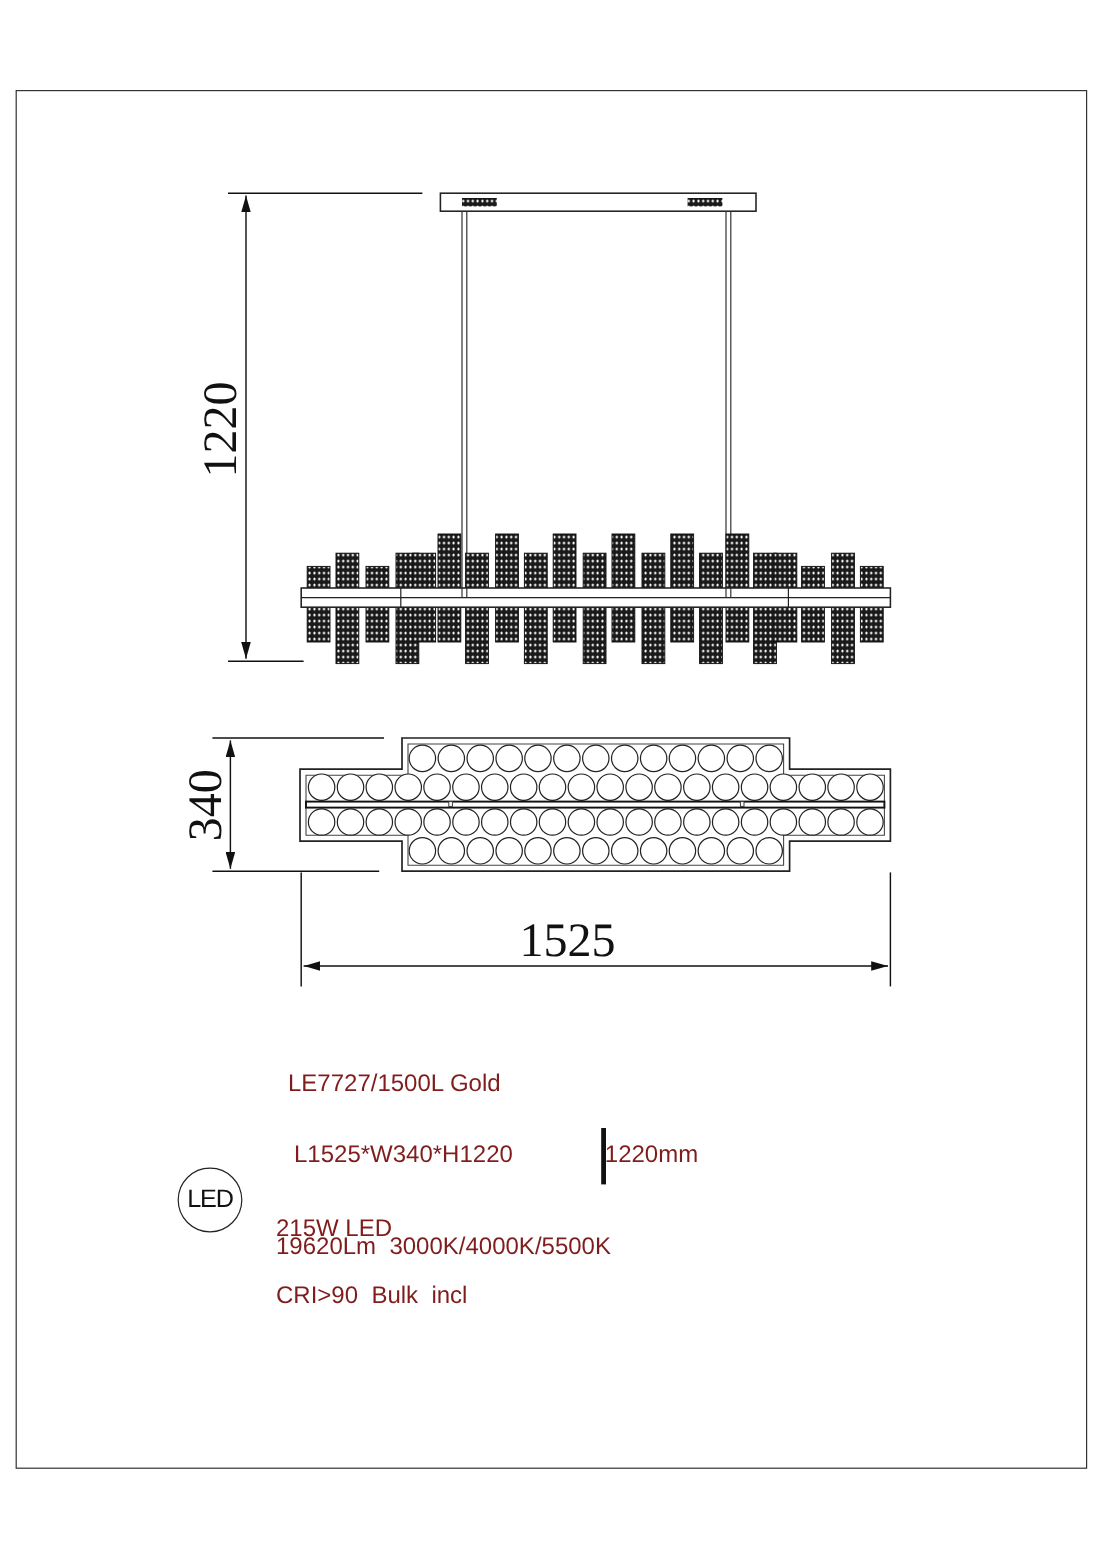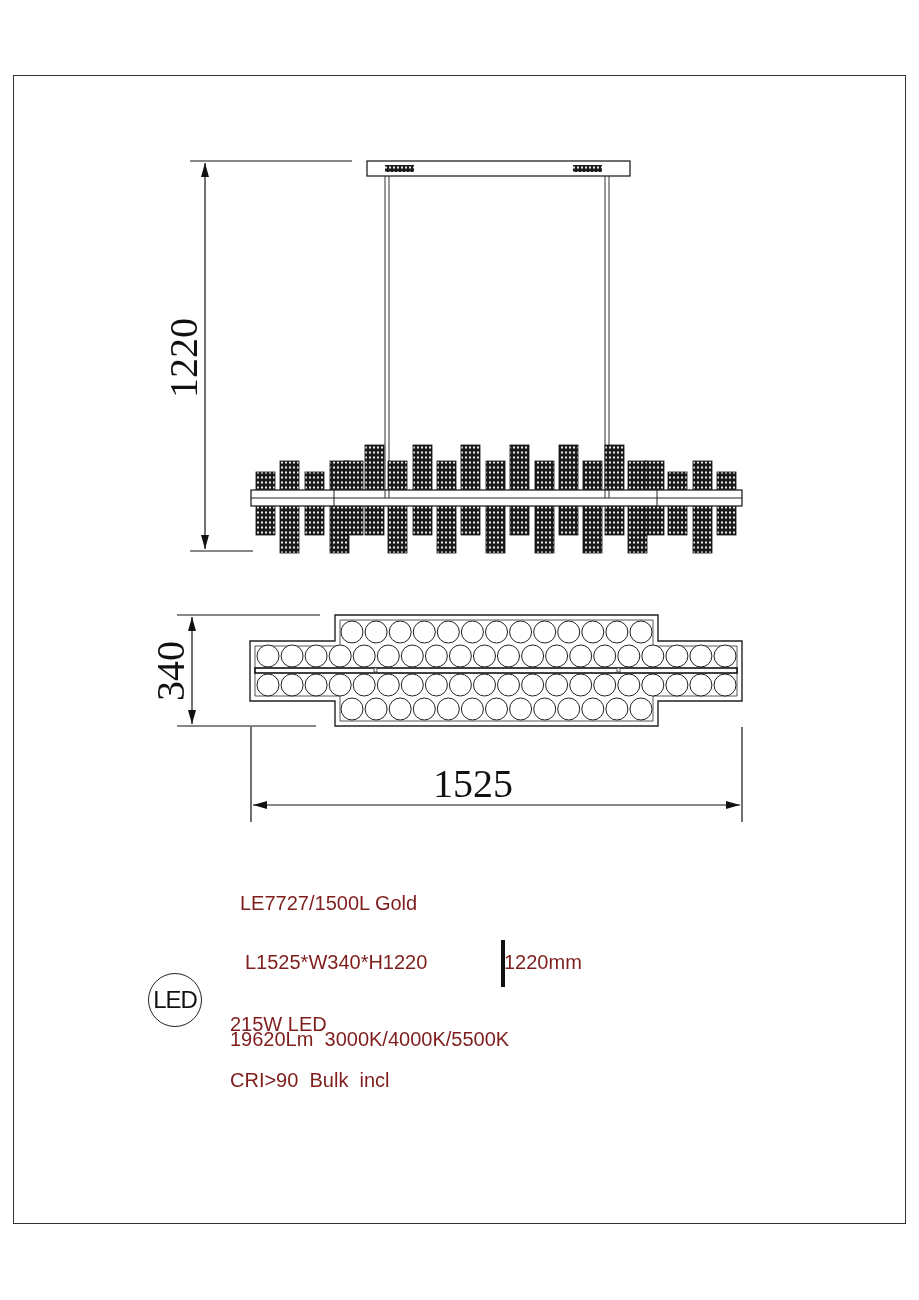--- a/index.html
+++ b/index.html
@@ -1,21 +1,21 @@
 <!DOCTYPE html>
 <html><head>
 <meta charset="utf-8">
 <style>
   html, body { margin: 0; padding: 0; background: #ffffff; }
   body { width: 919px; height: 1300px; position: relative; overflow: hidden; font-family: "Liberation Sans", sans-serif; color: #111; }
   .frame { position: absolute; left: 13px; top: 75px; width: 891px; height: 1147px; border: 1.5px solid #333; box-sizing: content-box; }
   svg.drawing { position: absolute; left: 0; top: 0; }
   .dimtext { font-family: "Liberation Serif", serif; font-size: 40px; fill: #111; }
   .spec { position: absolute; font-family: Liberation Sans, sans-serif; font-size: 20px; color: #7f1d1d; white-space: pre; line-height: 1; }
-  .led-badge { position: absolute; left: 148px; top: 973px; width: 54px; height: 54px; border: 1.3px solid #222; border-radius: 50%; box-sizing: border-box; display: flex; align-items: center; justify-content: center; font-size: 24px; letter-spacing: -1px; }
+  .led-badge { position: absolute; left: 148px; top: 973px; width: 54px; height: 54px; border: 1.3px solid #222; border-radius: 50%; box-sizing: border-box; display: flex; align-items: center; justify-content: center; font-size: 21px; letter-spacing: -1px; }
   .sep { position: absolute; left: 501px; top: 940px; width: 4px; height: 47px; background: #111; }
 </style>
 </head>
 <body>
 
 <div class="frame"></div>
 
 <svg class="drawing" width="919" height="1300" viewBox="0 0 919 1300" xmlns="http://www.w3.org/2000/svg">
   <defs>
     <pattern id="mesh" width="4" height="5" patternUnits="userSpaceOnUse">

